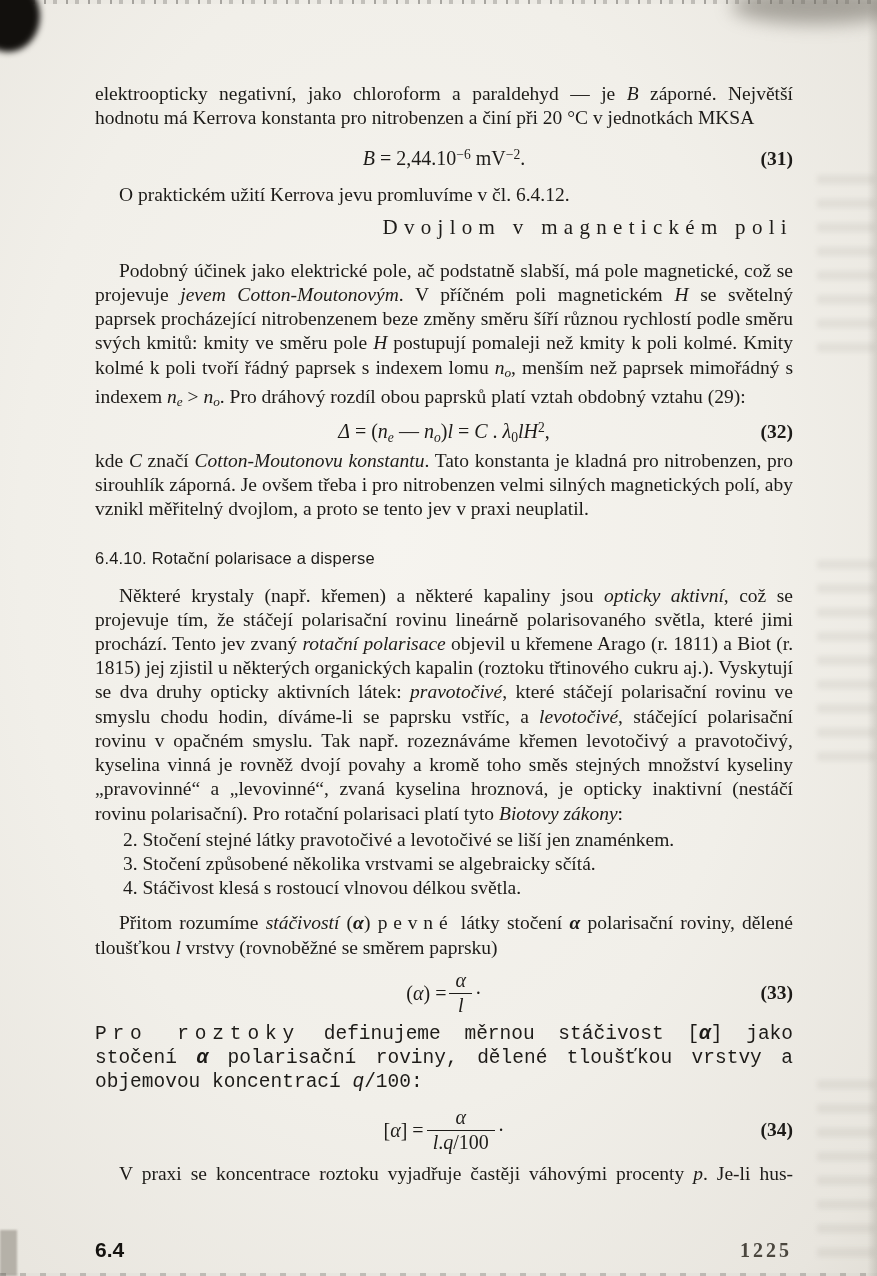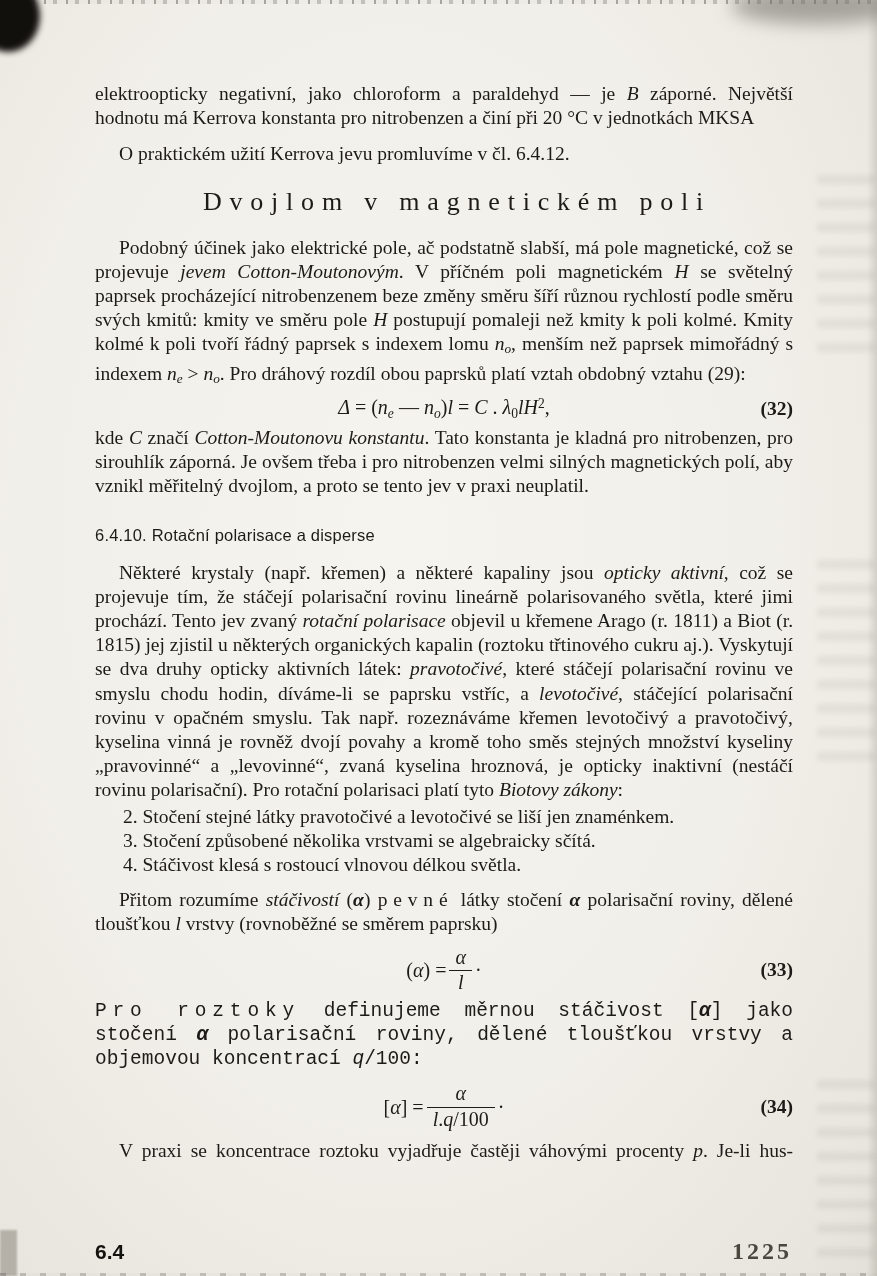--- a/index.html
+++ b/index.html
@@ -6,37 +6,37 @@
   .page{
     position:relative;width:877px;height:1276px;overflow:hidden;
     background:radial-gradient(ellipse at 45% 42%, #f6f4ef 0%, #f1efe9 55%, #e8e5de 92%, #e2dfd7 100%);
     font-family:"Liberation Serif","DejaVu Serif",serif;
     color:#1d1b18;
   }
   .text-col{position:absolute;left:95px;width:698px;top:8px;padding-top:74px;}
   p{margin:0;font-size:19.5px;line-height:24.2px;text-align:justify;}
   .indent{text-indent:24px;margin-top:12px;}
   .li{margin-left:28px;text-align:left;}
-  .h-spaced{font-size:26px;letter-spacing:.30em;margin:20px 0 19px 26px;text-align:center;}
+  .h-spaced{font-size:21px;letter-spacing:.30em;margin:8px 0 19px 26px;text-align:right;}
   .h-sec{font-family:"Liberation Sans","DejaVu Sans",sans-serif;font-weight:normal;font-size:16.5px;margin:27px 0 16px 0;text-align:left;letter-spacing:.2px;}
   .last-just{text-align-last:justify;}
   .eqrow{position:relative;display:flex;justify-content:center;align-items:center;font-size:20px;}
   .eqnum{position:absolute;right:0;top:50%;transform:translateY(-50%);font-weight:bold;font-size:19.5px;}
   .frac{display:inline-block;text-align:center;vertical-align:middle;margin:0 3px;line-height:1.18;}
   .frac .fnum{display:block;border-bottom:1.5px solid #1d1b18;padding:0 6px 1px;}
   .frac .fden{display:block;padding:0 6px;}
   .s-i{font-style:italic;}
   .s-bi{font-weight:bold;font-style:italic;}
   .s-sub{font-size:.68em;vertical-align:-.25em;}
   .s-isub{font-style:italic;font-size:.68em;vertical-align:-.25em;}
   .s-sup{font-size:.68em;vertical-align:.45em;}
   .s-sp{letter-spacing:.3em;}
   .footer{position:absolute;left:95px;right:85px;top:1238px;display:flex;justify-content:space-between;align-items:baseline;}
   .f-left{font-family:"Liberation Sans","DejaVu Sans",sans-serif;font-weight:bold;font-size:21px;color:#14120f;text-align:center;}
-  .f-right{font-weight:bold;font-size:24px;letter-spacing:3px;color:#4b473f;filter:blur(.5px);}
+  .f-right{font-weight:bold;font-size:20px;letter-spacing:3px;color:#4b473f;filter:blur(.5px);}
   
   .art{position:absolute;pointer-events:none;}
   .top-line{top:0;left:0;right:0;height:4px;opacity:.65;filter:blur(.4px);
     background:repeating-linear-gradient(90deg,rgba(35,32,28,.55) 0 2px,rgba(35,32,28,.04) 2px 9px,rgba(35,32,28,.35) 9px 13px,rgba(35,32,28,.02) 13px 22px);}
   .corner-tl{top:-20px;left:-24px;width:64px;height:72px;background:#12100d;border-radius:50%;filter:blur(3px);}
   .smudge-tr{top:-12px;right:-24px;width:170px;height:36px;background:#6d6960;border-radius:50%;filter:blur(9px);opacity:.55;}
   .block-bl{left:0;bottom:0;width:17px;height:46px;background:#b5b1a8;filter:blur(1px);}
   .bottom-line{bottom:0;left:0;right:0;height:3px;opacity:.45;filter:blur(.5px);
     background:repeating-linear-gradient(90deg,rgba(35,32,28,.5) 0 6px,rgba(35,32,28,.05) 6px 20px);}
   .ghost{right:2px;width:58px;filter:blur(2.5px);opacity:.55;
@@ -58,20 +58,24 @@
   <div class="art ghost ghost-1"></div>
   <div class="art ghost ghost-2"></div>
   <div class="art ghost ghost-3"></div>
   <div class="art block-bl"></div>
   <div class="art bottom-line"></div>
 
   <div class="text-col">
 
     <p><span>elektroopticky negativní, jako chloroform a paraldehyd — je </span><span class="s-i">B</span><span> záporné. Největší hodnotu má Kerrova konstanta pro nitrobenzen a činí při 20 °C v jednotkách MKSA</span></p>
 
+    <div class="eqrow" style="margin:17px 0 8px;">
+      <span><span class="s-i">B</span><span> = 2,44.10</span><span class="s-sup">−6</span><span> mV</span><span class="s-sup">−2</span><span>.</span></span>
+      <span class="eqnum">(31)</span>
+    </div>
 
     <p class="indent"><span>O praktickém užití Kerrova jevu promluvíme v čl. 6.4.12.</span></p>
 
     <div class="h-spaced">Dvojlom v magnetickém poli</div>
 
     <p class="indent"><span>Podobný účinek jako elektrické pole, ač podstatně slabší, má pole magnetické, což se projevuje </span><span class="s-i">jevem Cotton-Moutonovým</span><span>. V příčném poli magnetickém </span><span class="s-i">H</span><span> se světelný paprsek procházející nitrobenzenem beze změny směru šíří různou rychlostí podle směru svých kmitů: kmity ve směru pole </span><span class="s-i">H</span><span> postupují pomaleji než kmity k poli kolmé. Kmity kolmé k poli tvoří řádný paprsek s indexem lomu </span><span class="s-i">n</span><span class="s-isub">o</span><span>, menším než paprsek mimořádný s indexem </span><span class="s-i">n</span><span class="s-isub">e</span><span> &gt; </span><span class="s-i">n</span><span class="s-isub">o</span><span>. Pro dráhový rozdíl obou paprsků platí vztah obdobný vztahu (29):</span></p>
 
     <div class="eqrow" style="margin:5px 0 4px;">
       <span><span class="s-i">Δ</span><span> = (</span><span class="s-i">n</span><span class="s-isub">e</span><span> — </span><span class="s-i">n</span><span class="s-isub">o</span><span>)</span><span class="s-i">l</span><span> = </span><span class="s-i">C</span><span> . </span><span class="s-i">λ</span><span class="s-sub">0</span><span class="s-i">l</span><span class="s-i">H</span><span class="s-sup">2</span><span>,</span></span>
       <span class="eqnum">(32)</span>

